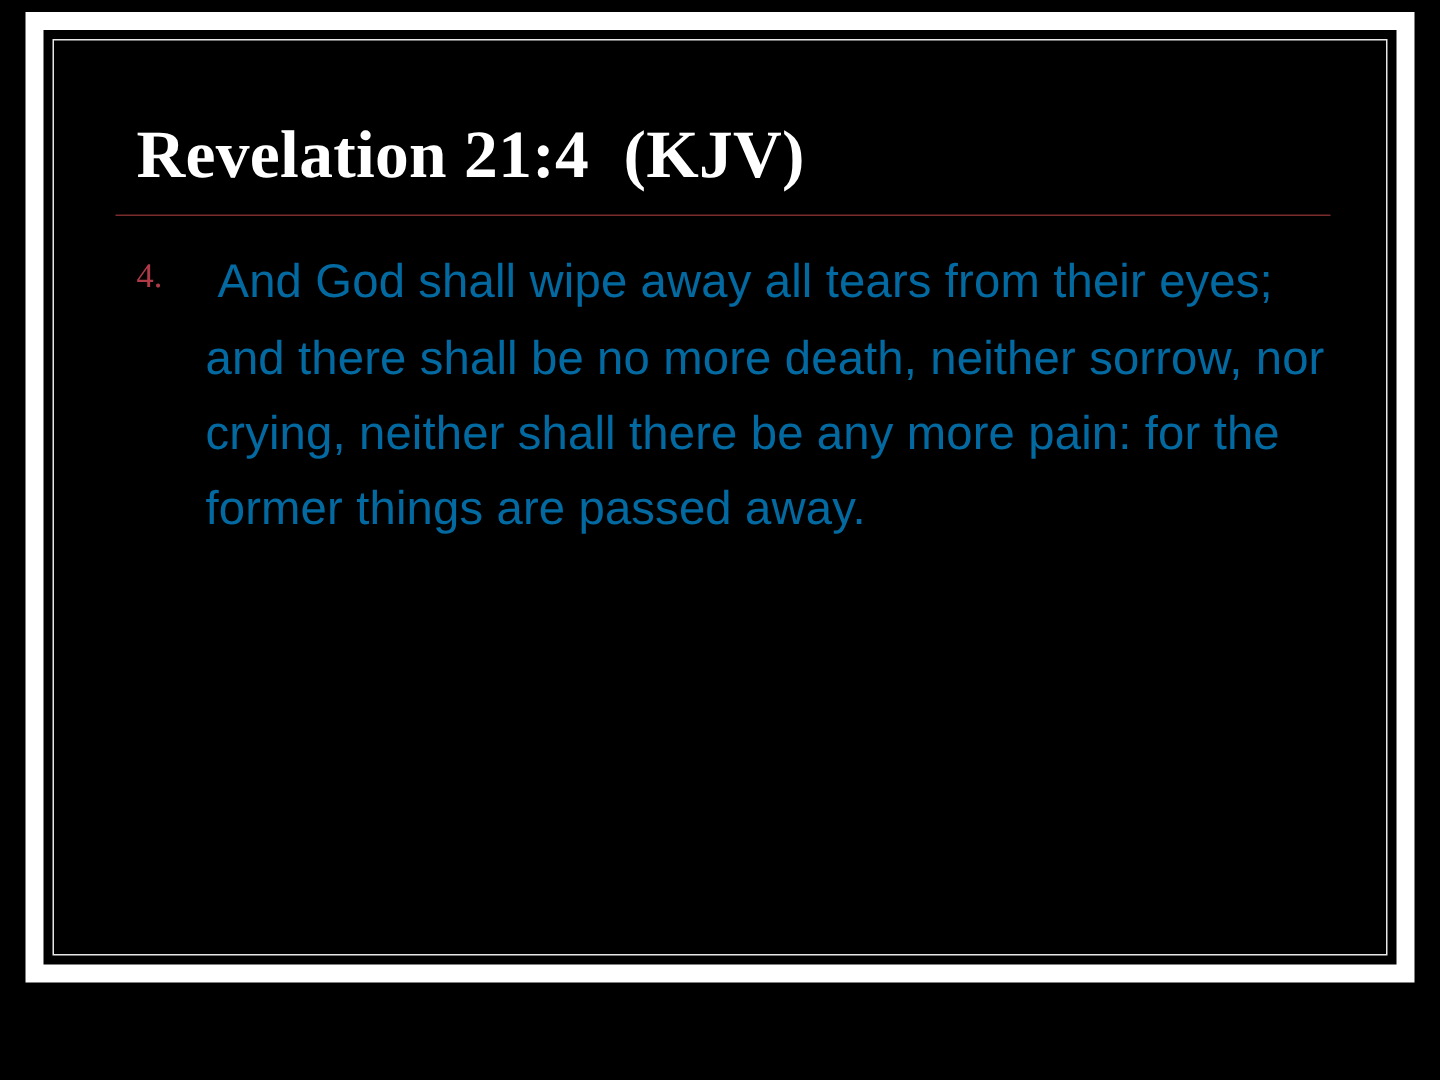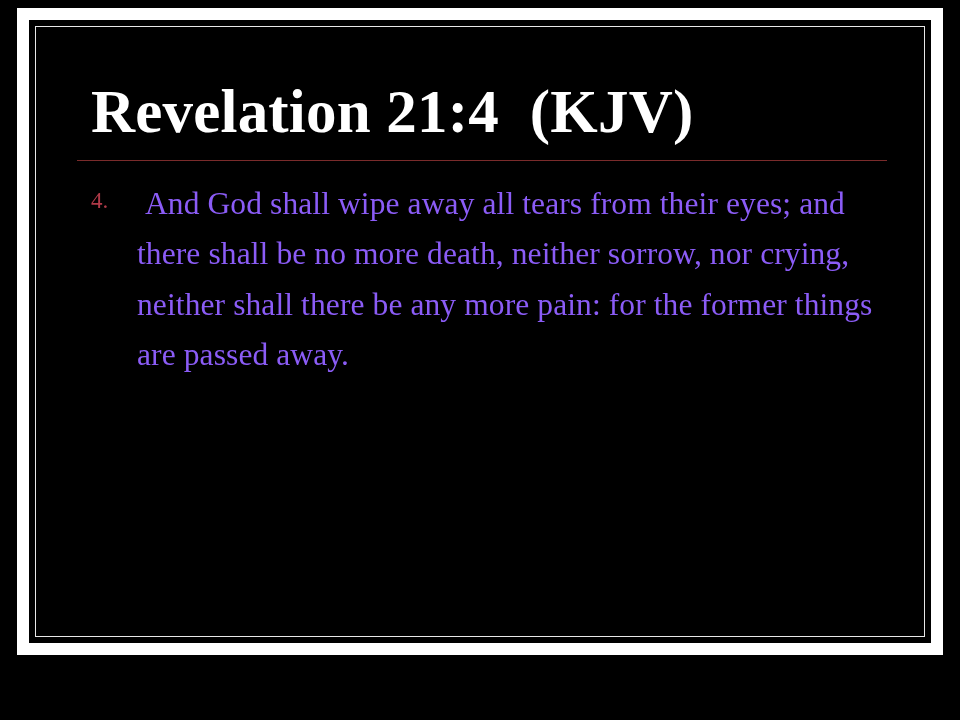--- a/index.html
+++ b/index.html
@@ -60,21 +60,21 @@
     position: absolute;
     left: 48px;
     top: 60px;
     right: 44px;
     bottom: 30px;
   }
 
   .slide-title {
     font-family: "Liberation Serif", serif;
     font-weight: bold;
-    font-size: 61px;
+    font-size: 45px;
     line-height: 1.05;
     color: #ffffff;
     letter-spacing: 0.2px;
     margin: 0;
     padding: 0 0 16px 14px;
     white-space: pre;
   }
 
   .title-rule {
     height: 1px;
@@ -96,22 +96,22 @@
     font-size: 23px;
     line-height: 1.0;
     width: 46px;
     flex: 0 0 46px;
     padding-top: 10px;
     box-sizing: border-box;
   }
 
   .verse-text {
     flex: 1 1 auto;
-    color: #8b5cf6;
-    font-family: Liberation Serif, serif;
+    color: #0369a1;
+    font-family: Liberation Sans, sans-serif;
     font-size: 31.5px;
     line-height: 1.6;
     letter-spacing: 0.1px;
     text-indent: 8px;
   }
 </style>
 </head>
 <body>
 
 <div class="slide">

